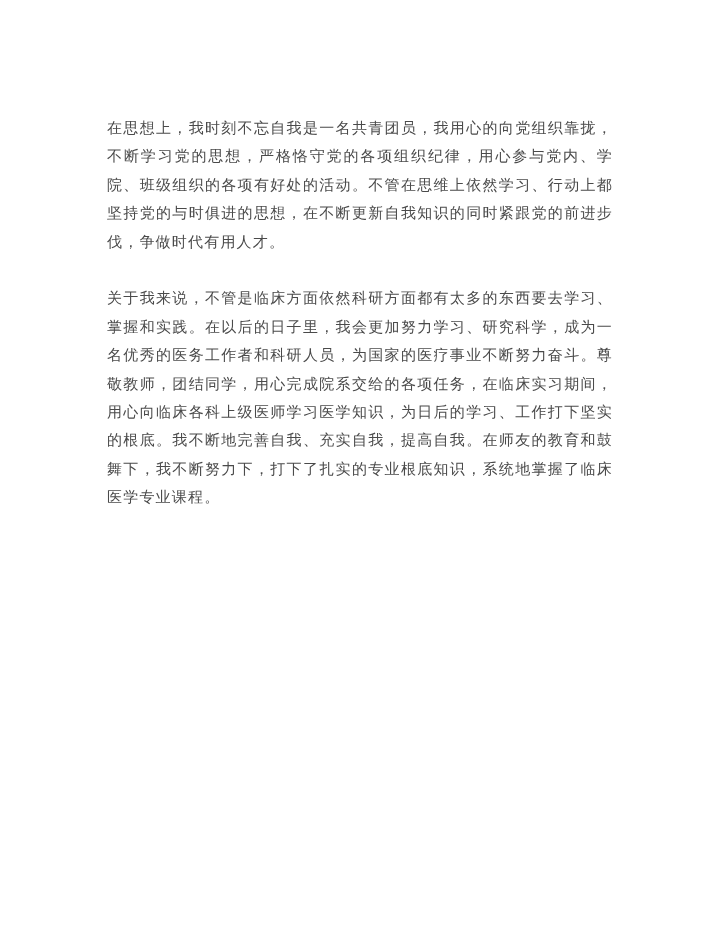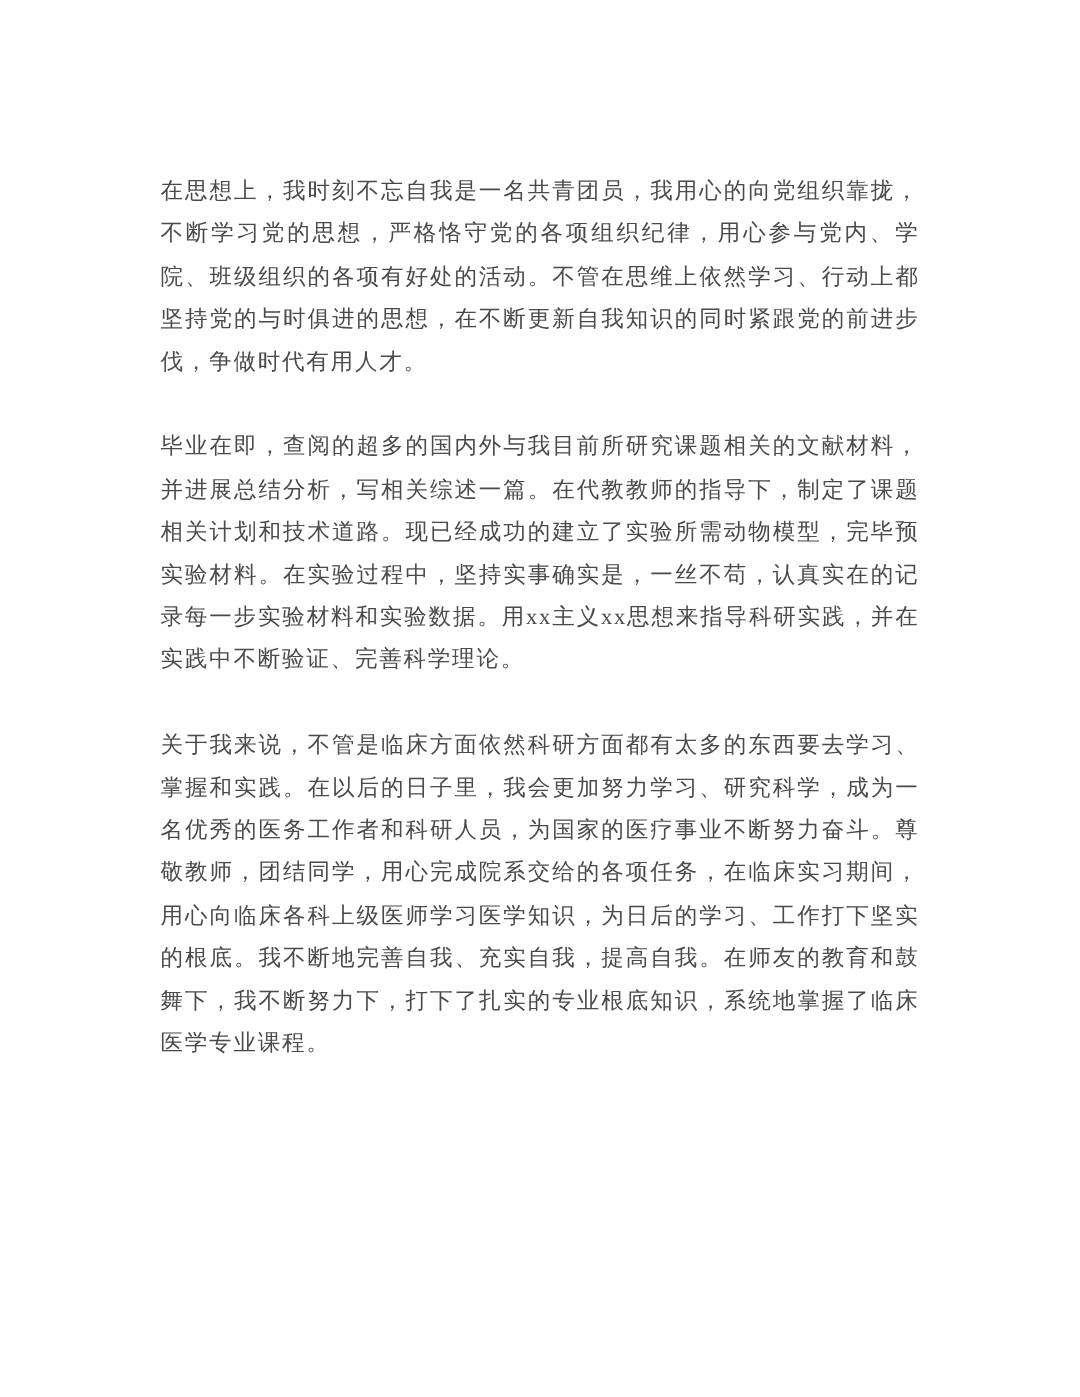--- a/index.html
+++ b/index.html
@@ -26,16 +26,15 @@
     margin: 0 0 28.4px 0;
     word-break: break-all;
   }
 </style>
 </head>
 <body>
 
 <div class="page">
   <div class="content">
     <p>在思想上，我时刻不忘自我是一名共青团员，我用心的向党组织靠拢，不断学习党的思想，严格恪守党的各项组织纪律，用心参与党内、学院、班级组织的各项有好处的活动。不管在思维上依然学习、行动上都坚持党的与时俱进的思想，在不断更新自我知识的同时紧跟党的前进步伐，争做时代有用人才。</p>
-    <p>毕业在即，查阅的超多的国内外与我目前所研究课题相关的文献材料，并进展总结分析，写相关综述一篇。在代教教师的指导下，制定了课题相关计划和技术道路。现已经成功的建立了实验所需动物模型，完毕预实验材料。在实验过程中，坚持实事确实是，一丝不苟，认真实在的记录每一步实验材料和实验数据。用xx主义xx思想来指导科研实践，并在实践中不断验证、完善科学理论。</p>
     <p>关于我来说，不管是临床方面依然科研方面都有太多的东西要去学习、掌握和实践。在以后的日子里，我会更加努力学习、研究科学，成为一名优秀的医务工作者和科研人员，为国家的医疗事业不断努力奋斗。尊敬教师，团结同学，用心完成院系交给的各项任务，在临床实习期间，用心向临床各科上级医师学习医学知识，为日后的学习、工作打下坚实的根底。我不断地完善自我、充实自我，提高自我。在师友的教育和鼓舞下，我不断努力下，打下了扎实的专业根底知识，系统地掌握了临床医学专业课程。</p>
   </div>
 </div>
 
 </body></html>

